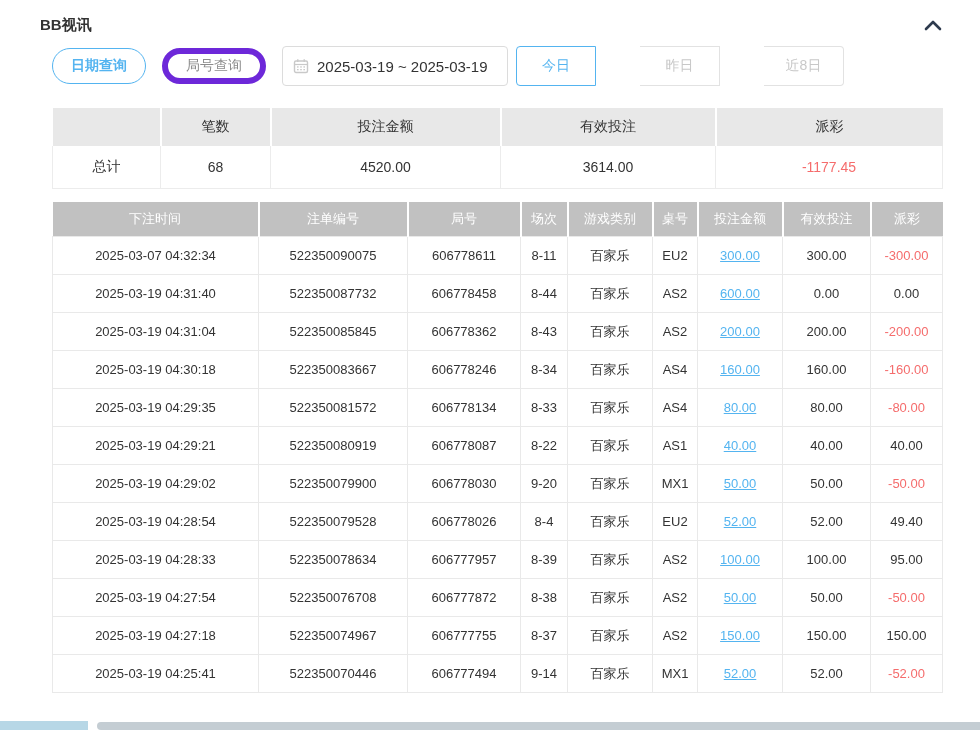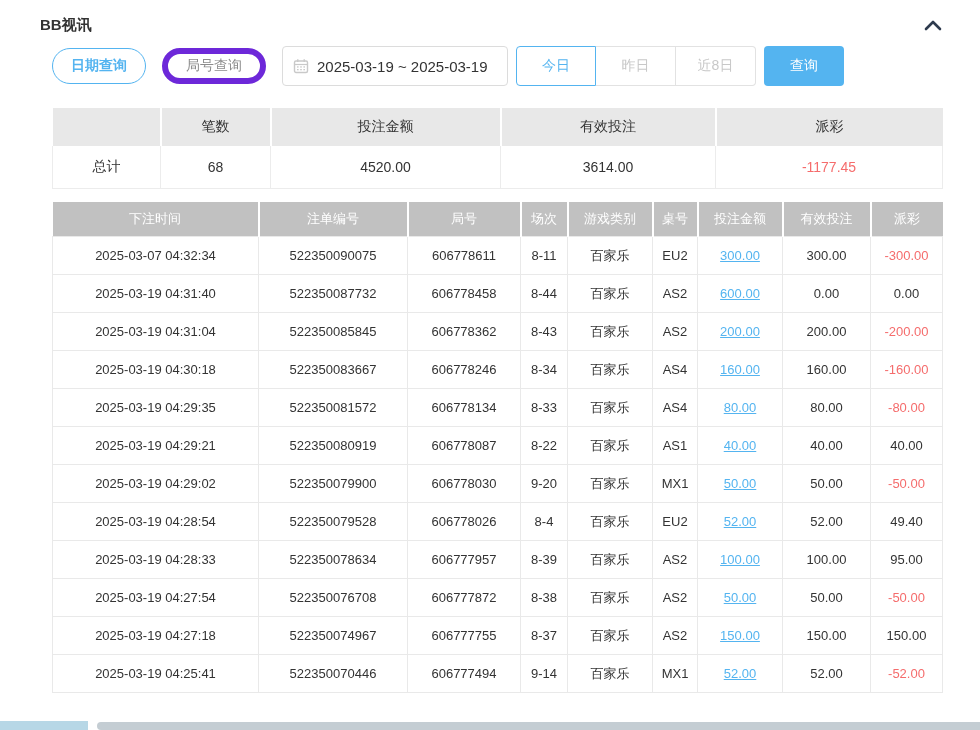--- a/index.html
+++ b/index.html
@@ -16,21 +16,21 @@
   
   .filter-row { display:flex; align-items:center; margin-top:8px; height:40px; }
   .pill { height:36px; padding:0 18px; border-radius:18px; background:#fff;
     font-size:14px; cursor:pointer; }
   .pill-active { border:1px solid #54b4f0; color:#54b4f0; font-weight:bold; margin-right:16px; }
   .pill-plain { border:6px solid #6d28d9; color:#8c8c8c; margin-right:16px; }
   .date-box { display:flex; align-items:center; height:40px; width:226px;
     border:1px solid #dcdcdc; border-radius:4px; padding:0 10px; cursor:pointer; background:#fff; }
   .date-box .cal { margin-right:8px; display:flex; }
   .date-box .date-text { font-size:15px; color:#333; white-space:nowrap; }
-  .segmented { display:flex; margin-left:8px; height:40px; }
+  .segmented { display:flex; margin-left:8px; height:40px;gap:44px; }
   .seg { width:80px; height:40px; background:#fff; font-size:14px; cursor:pointer;
     border:1px solid #e2e2e2; border-left:none; color:#c8c8c8; }
   .seg:last-child { border-radius:0 4px 4px 0; }
   .seg-active { border:1px solid #54b4f0 !important; color:#54b4f0; border-radius:4px 0 0 4px; }
   .search-btn { margin-left:8px; width:80px; height:40px; background:#54b4f0; color:#fff;
     border:none; border-radius:4px; font-size:14px; cursor:pointer; }
 
   
   .summary-table { width:100%; border-collapse:collapse; table-layout:fixed; margin-top:22px; }
   .summary-table th { background:#e8e8e8; height:38px; font-size:14px; font-weight:400;
@@ -88,21 +88,20 @@
           </g>
         </svg>
       </span>
       <span class="date-text">2025-03-19 ~ 2025-03-19</span>
     </div>
     <div class="segmented" id="quick-group">
         <button class="seg seg-active">今日</button>
         <button class="seg">昨日</button>
         <button class="seg">近8日</button>
       </div>
-    <button class="search-btn">查询</button>
   </div>
 
   <table class="summary-table">
     <colgroup>
       <col style="width:108px">
         <col style="width:110px">
         <col style="width:230px">
         <col style="width:215px">
         <col>
     </colgroup>

